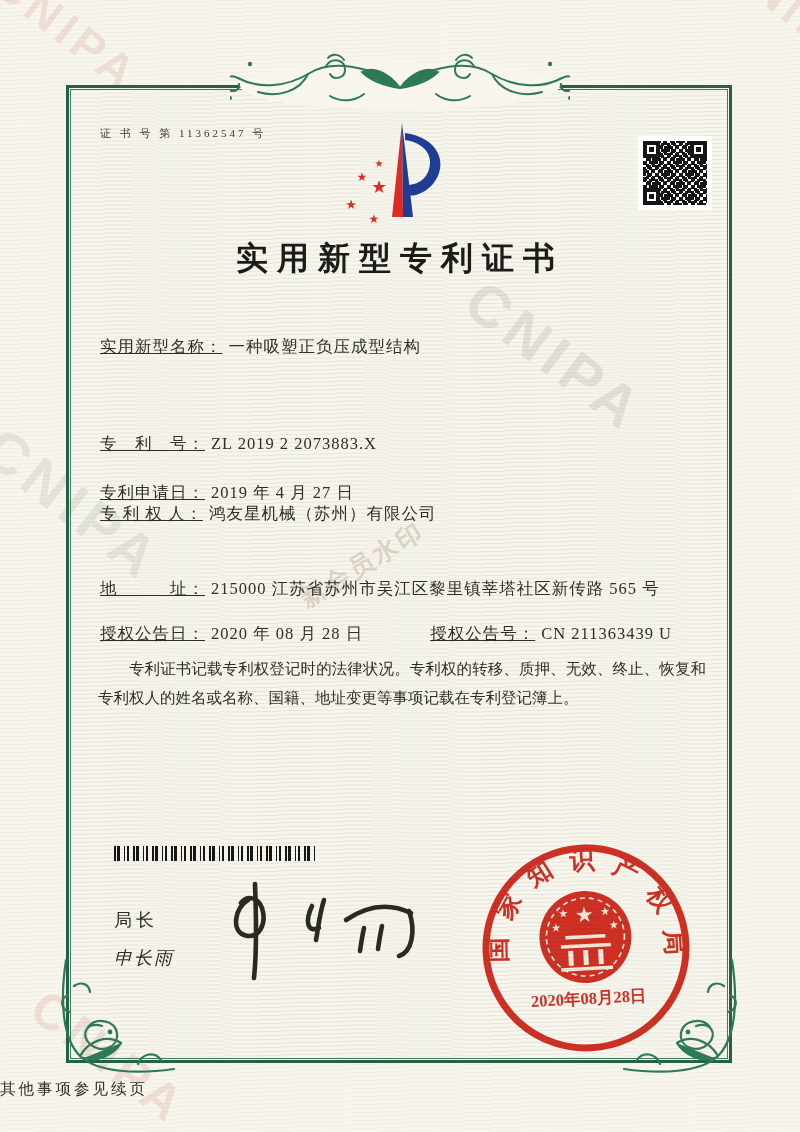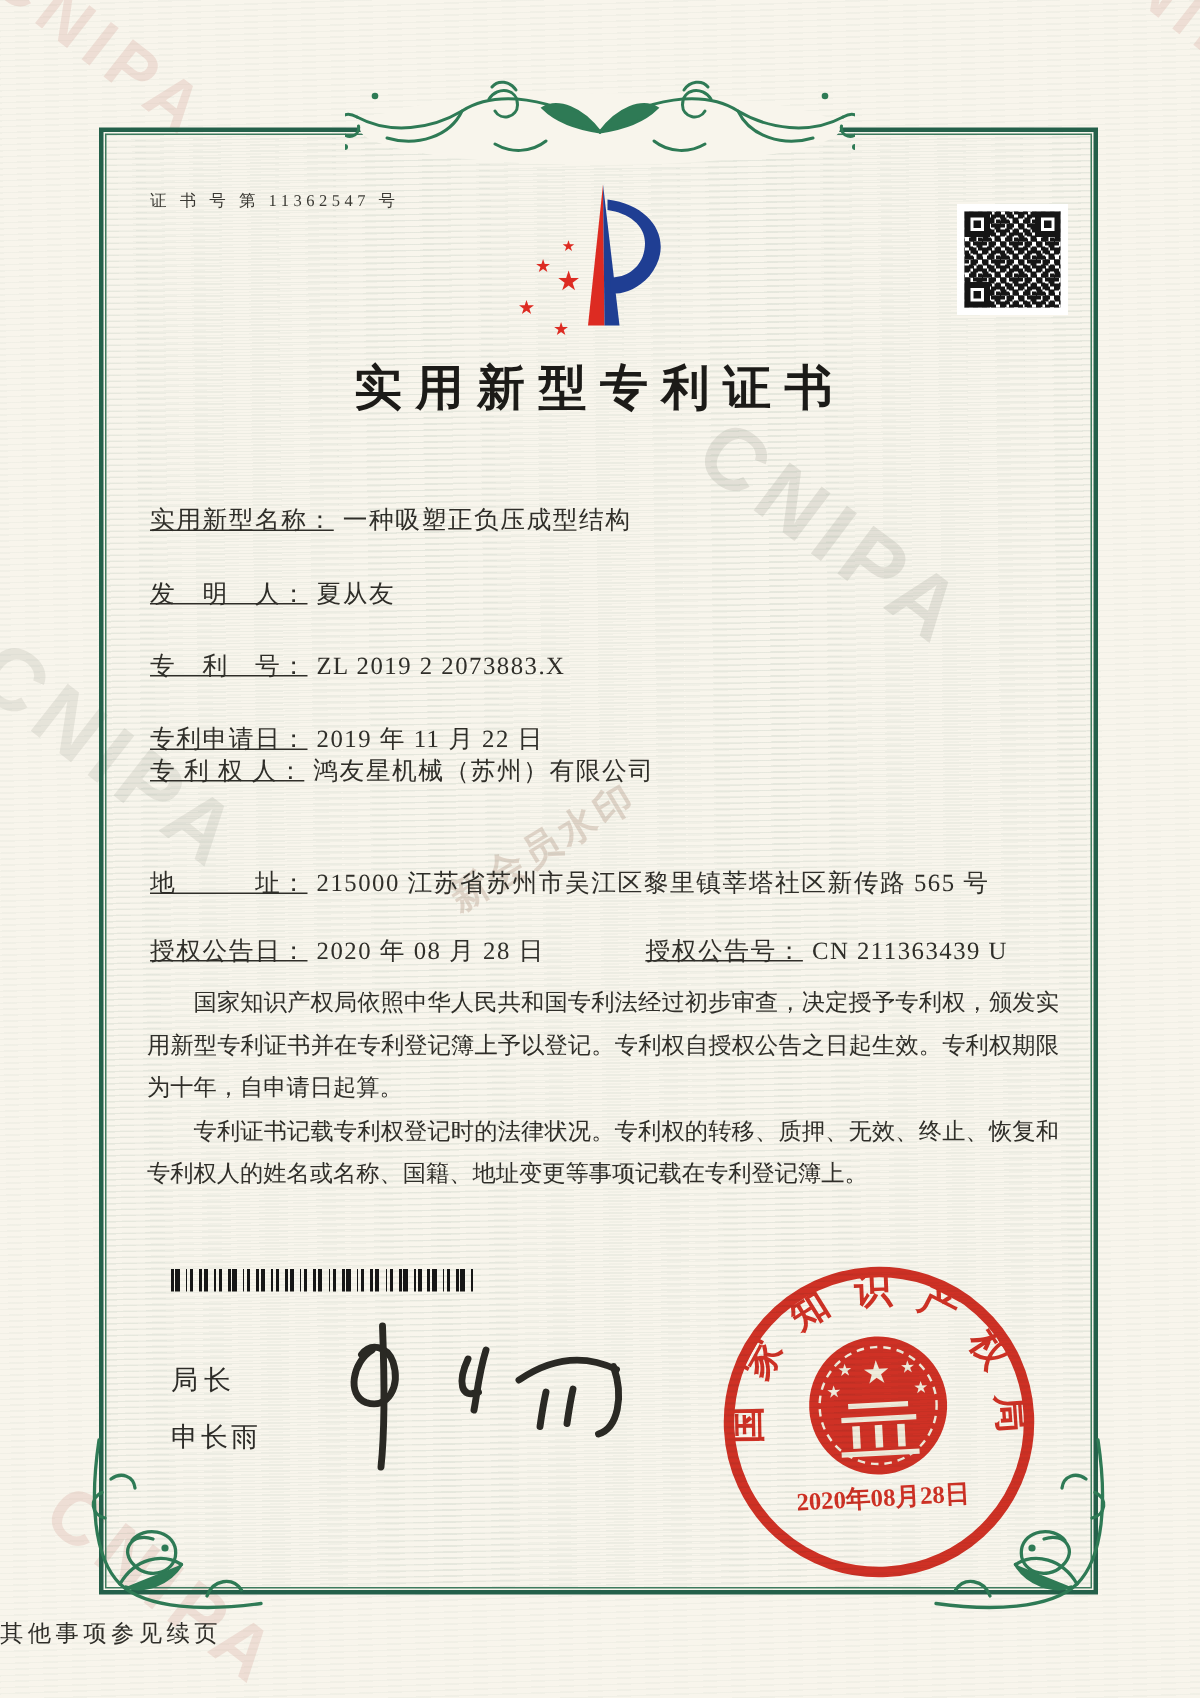--- a/index.html
+++ b/index.html
@@ -59,21 +59,21 @@
               font-size:15.5px; line-height:1.84; text-align:justify; color:#2f2e29; }
   .body-text p{ text-indent:2em; }
   
   .barcode{ position:absolute; left:114px; top:846px; width:202px; height:15px;
     background:repeating-linear-gradient(90deg,
       #161616 0 2px, rgba(0,0,0,0) 2px 3px,
       #161616 3px 6px, rgba(0,0,0,0) 6px 10px,
       #161616 10px 11px, rgba(0,0,0,0) 11px 13px,
       #161616 13px 15px, rgba(0,0,0,0) 15px 19px); }
   .sig-title{ position:absolute; left:114px; top:908px; font-size:18px; letter-spacing:4px; }
-  .sig-name{ position:absolute; left:114px; top:946px; font-size:18px; letter-spacing:2px; }
+  .sig-name{ position:absolute; left:114px; top:946px; font-size:18px; letter-spacing:2px;font-style:italic; }
   .sig-svg{ position:absolute; left:218px; top:878px; width:215px; height:108px; }
   
   .seal{ position:absolute; left:476px; top:838px; width:220px; height:220px;
          mix-blend-mode:multiply; opacity:.95; transform:rotate(-3deg); }
   
   .page-number{ position:absolute; left:0; right:0; top:1031px; text-align:center;
                 font-size:14.5px; letter-spacing:2px; color:#33322d; }
   .cont-note{ position:absolute; left:0; right:0; top:1079px; text-align:left;
               font-size:15.5px; letter-spacing:3px; color:#2f2e29; }
 </style>
@@ -158,42 +158,38 @@
     <polygon points="69,10 59,104 70,104" fill="#dd2b22"></polygon>
     <polygon points="69,10 70,104 80,104" fill="#1f3e93"></polygon>
     <path d="M72,20 C104,24 117,50 100,71 C91,81 80,84 74,82 L74,72 C87,72 97,63 97,49 C97,37 86,29 72,27 Z" fill="#1f3e93"></path>
   </svg>
 
   <div class="title">实用新型专利证书</div>
 
   <div class="field-row fr0">
     <span class="f-label">实用新型名称：</span><span class="f-value">一种吸塑正负压成型结构</span>
   </div>
-  <div class="field-row fr1">
-    <span class="f-label">发　明　人：</span><span class="f-value">夏从友</span>
-  </div>
   <div class="field-row fr2">
     <span class="f-label">专　利　号：</span><span class="f-value">ZL 2019 2 2073883.X</span>
   </div>
   <div class="field-row fr3">
-    <span class="f-label">专利申请日：</span><span class="f-value">2019 年 11 月 22 日</span>
+    <span class="f-label">专利申请日：</span><span class="f-value">2019 年 4 月 27 日</span>
   </div>
   <div class="field-row fr4">
     <span class="f-label">专 利 权 人：</span><span class="f-value">鸿友星机械（苏州）有限公司</span>
   </div>
   <div class="field-row fr5">
     <span class="f-label">地　　　址：</span><span class="f-value">215000 江苏省苏州市吴江区黎里镇莘塔社区新传路 565 号</span>
   </div>
   <div class="field-row fr-grant">
     <span class="f-label">授权公告日：</span><span class="f-value">2020 年 08 月 28 日</span>
     <span class="f-label grant-no">授权公告号：</span><span class="f-value">CN 211363439 U</span>
   </div>
 
   <div class="body-text">
-    <p>国家知识产权局依照中华人民共和国专利法经过初步审查，决定授予专利权，颁发实用新型专利证书并在专利登记簿上予以登记。专利权自授权公告之日起生效。专利权期限为十年，自申请日起算。</p>
     <p>专利证书记载专利权登记时的法律状况。专利权的转移、质押、无效、终止、恢复和专利权人的姓名或名称、国籍、地址变更等事项记载在专利登记簿上。</p>
   </div>
 
   <div class="barcode"></div>
 
   <div class="sig-title">局长</div>
   <div class="sig-name">申长雨</div>
   <svg class="sig-svg" viewBox="0 0 215 108">
     <g stroke="#2a2924" fill="none" stroke-width="4.6" stroke-linecap="round">
       <path d="M30,22 C17,30 13,52 26,57 C41,62 49,46 44,30 C40,19 29,17 23,25"></path>

